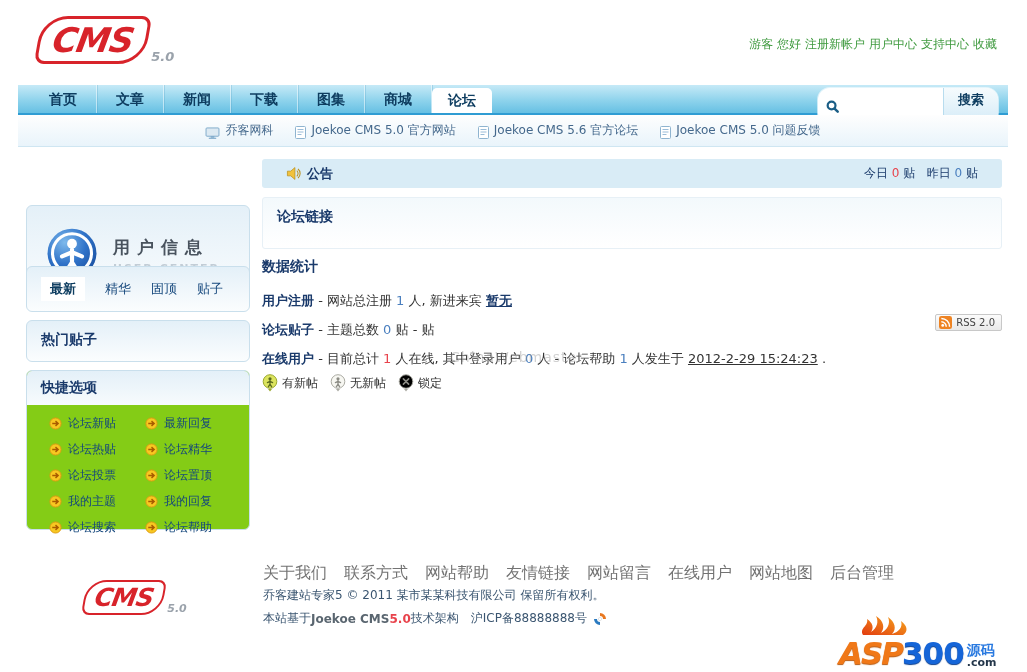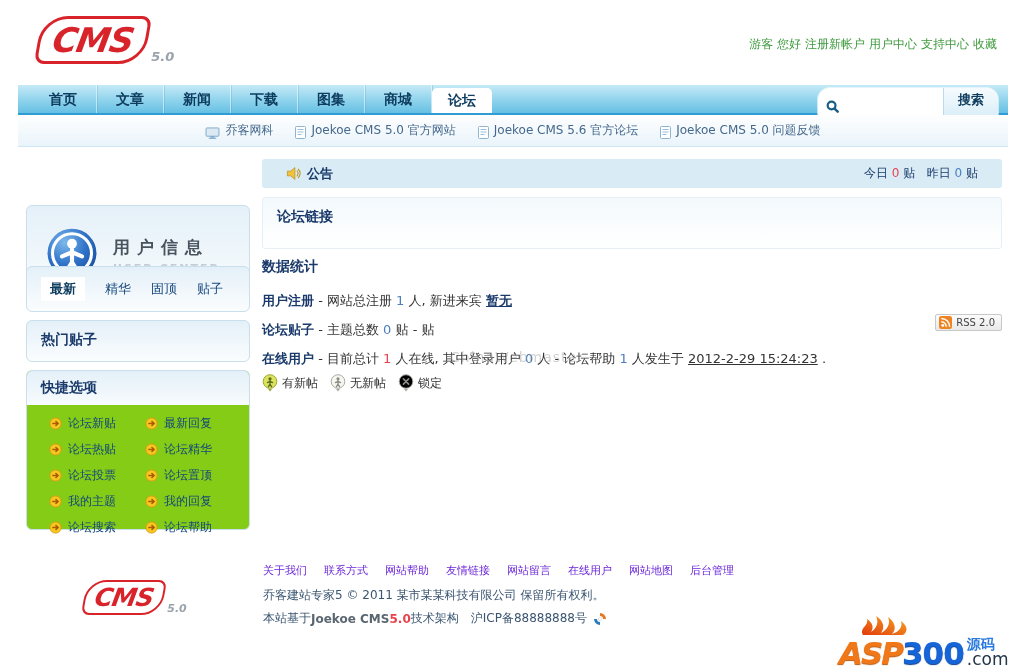--- a/index.html
+++ b/index.html
@@ -77,41 +77,41 @@
              padding:1px 6px 1px 3px;font-size:10px;color:#444;cursor:pointer;}
   .legend{position:absolute;left:262px;top:374px;display:flex;align-items:center;gap:12px;
           font-size:12px;color:#333;}
   .legend-item{display:flex;align-items:center;gap:4px;}
 
   
   .footer-logo{position:absolute;left:84px;top:580px;display:flex;align-items:flex-end;cursor:pointer;}
   .footer-logo .logo-badge{border-width:2px;border-radius:20px 8px 20px 8px;padding:0 9px;}
   .footer-logo .logo-badge b{font-size:25px;line-height:31px;}
   .footer-logo .logo-ver{font-size:11px;}
-  .f-links{position:absolute;left:263px;top:563px;display:flex;gap:17px;font-size:11px;color:#6d28d9;}
+  .f-links{position:absolute;left:263px;top:563px;display:flex;gap:17px;font-size:16px;color:#737373;}
   .f-links span{cursor:pointer;}
   .f-copy{position:absolute;left:263px;top:587px;font-size:12px;color:#3a5570;}
   .f-tech{position:absolute;left:263px;top:610px;font-size:12px;color:#3a5570;display:flex;
           align-items:center;}
   .f-tech .tbrand{font-weight:bold;color:#5a6670;}
   .f-tech .tver{font-weight:bold;color:#e8434c;}
   .f-tech .icp{margin-left:12px;cursor:pointer;}
   .f-tech .swirl{margin-left:6px;}
 
   
   .asp300{position:absolute;right:8px;bottom:2px;width:180px;height:56px;}
   .asp300 .flame{position:absolute;left:14px;top:-4px;}
   .asp300 .row{position:absolute;bottom:2px;left:0;display:flex;align-items:flex-end;}
   .asp{font-style:italic;font-weight:bold;font-size:31px;color:#f07818;letter-spacing:-2px;
        text-shadow:0 1px 1px #b85a10;line-height:30px;}
   .n300{font-weight:bold;font-size:31px;color:#1565d8;letter-spacing:-1px;
         line-height:30px;text-shadow:0 1px 1px #0c3f8e;}
   .cncol{display:flex;flex-direction:column;margin-left:3px;line-height:1;}
   .yuanma{font-size:14px;font-weight:bold;color:#2a7ae0;}
-  .dotcom{font-size:17px;font-weight:normal;color:#23364a;}
+  .dotcom{font-size:11px;font-weight:bold;color:#23364a;}
 </style>
 </head>
 <body>
 
 <div class="page">
 
   <div class="logo">
     <span class="logo-badge"><b>CMS</b></span>
     <span class="logo-ver">5.0</span>
   </div>

